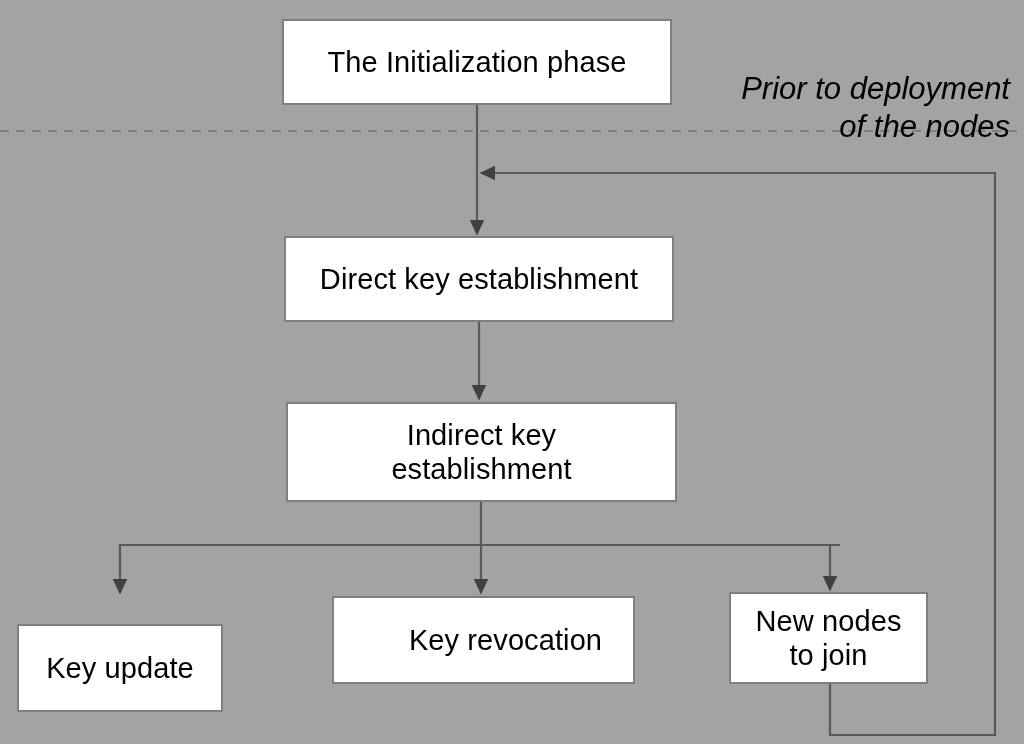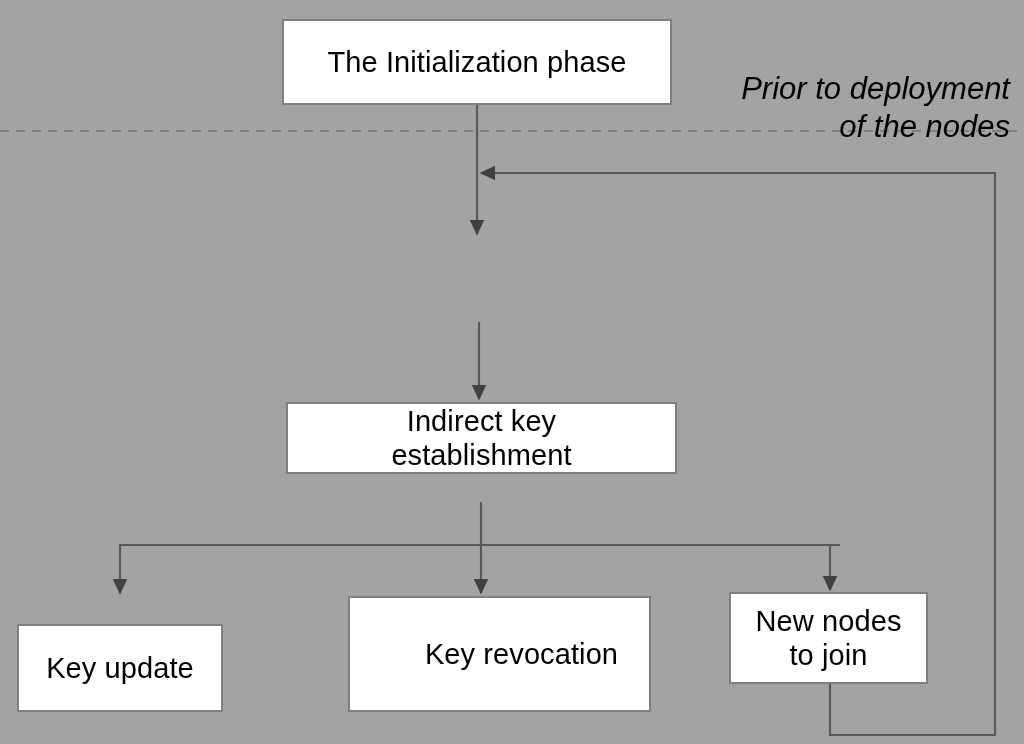--- a/index.html
+++ b/index.html
@@ -80,32 +80,35 @@
 
   <div class="node-box" style="left:282px; top:19px; width:390px; height:86px;">
     <span>The Initialization phase</span>
   </div>
 
   <div class="free-label" style="left:690px; top:32px; width:320px;">
     <span>Prior to deployment
 of the nodes</span>
   </div>
 
+  <div class="node-box" style="left:284px; top:236px; width:390px; height:86px;">
+    <span>Direct key establishment</span>
+  </div>
 
 
-  <div class="node-box" style="left:286px; top:402px; width:391px; height:72px;">
+  <div class="node-box" style="left:286px; top:402px; width:391px; height:100px;">
     <span style="white-space:pre-line;">Indirect key
 establishment</span>
   </div>
 
   <div class="node-box" style="left:17px; top:624px; width:206px; height:88px;">
     <span>Key update</span>
   </div>
 
-  <div class="node-box" style="left:348px; top:596px; width:303px; height:116px;padding-left:44px;">
+  <div class="node-box" style="left:332px; top:596px; width:303px; height:88px;padding-left:44px;">
     <span>Key revocation</span>
   </div>
 
   <div class="node-box" style="left:729px; top:592px; width:199px; height:92px;">
     <span style="white-space:pre-line;">New nodes
 to join</span>
   </div>
 
 </div>
 

